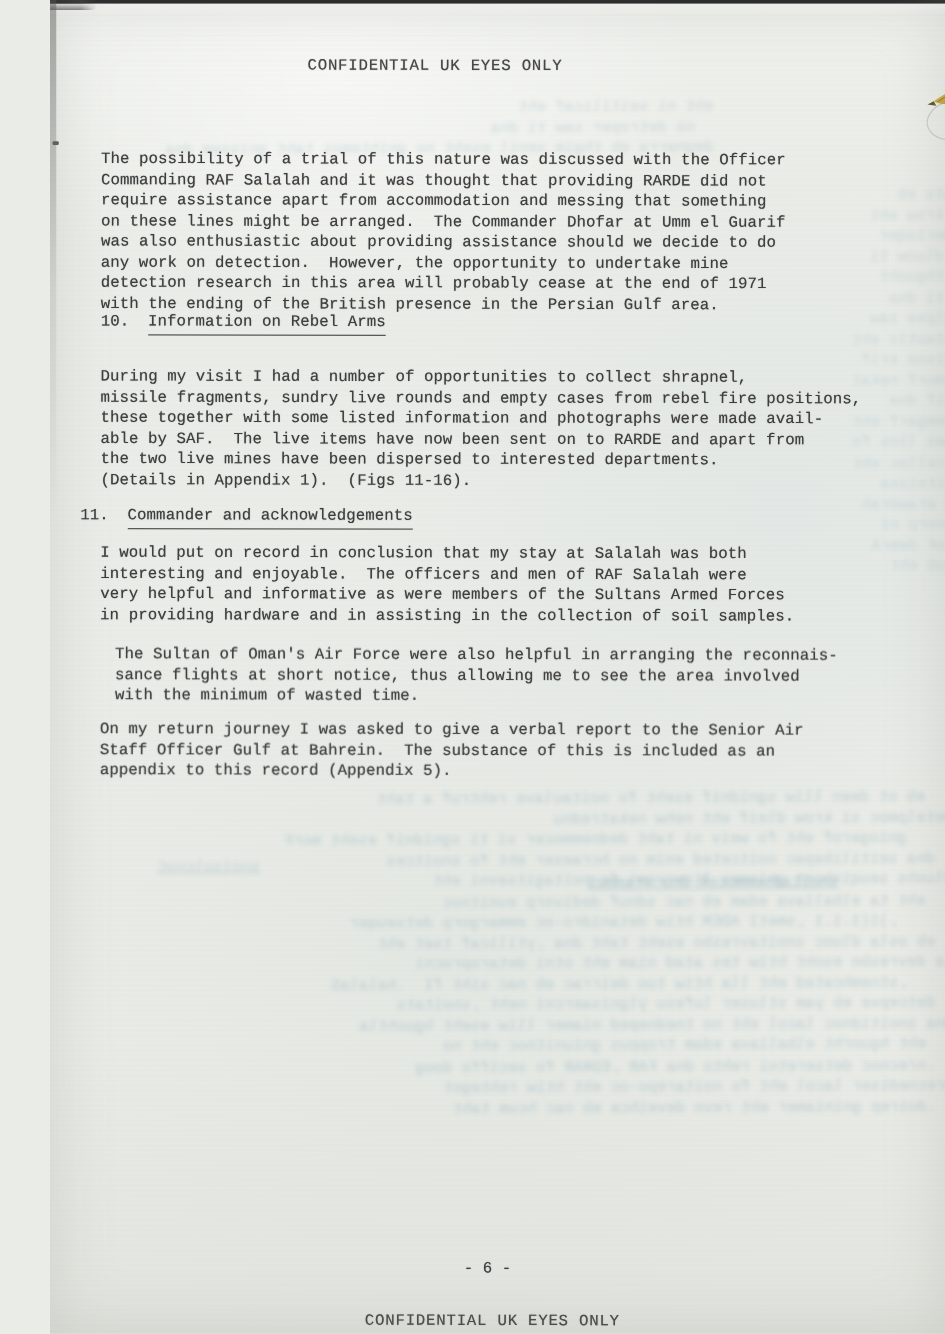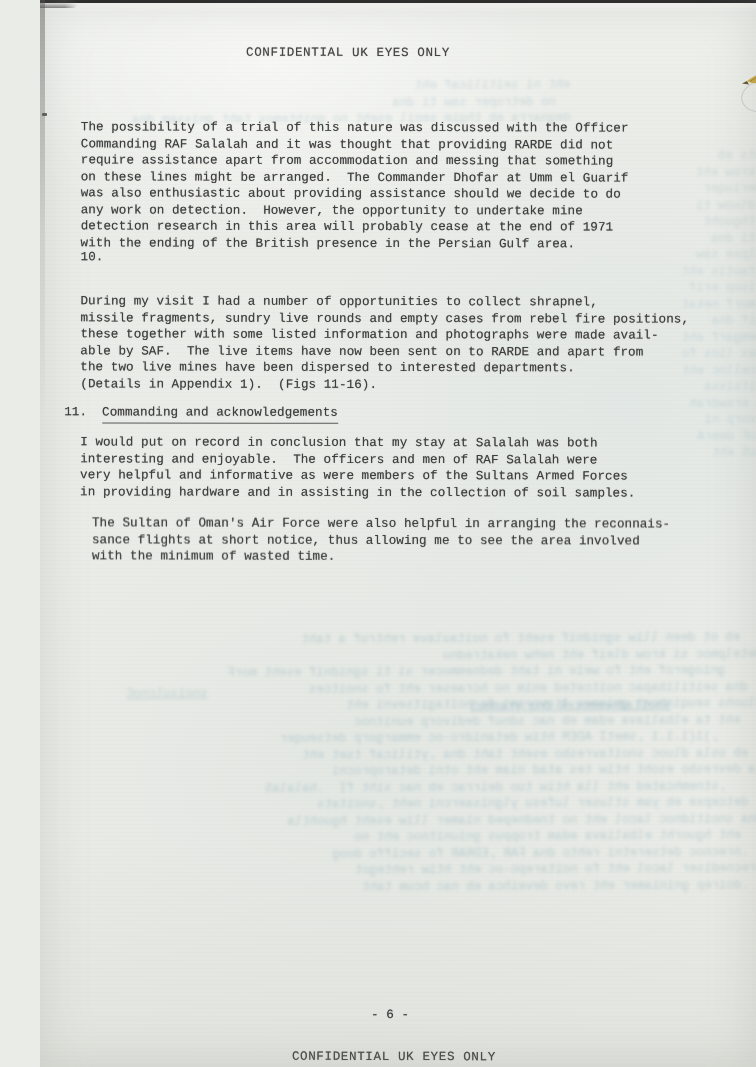--- a/index.html
+++ b/index.html
@@ -114,43 +114,47 @@
 Commanding RAF Salalah and it was thought that providing RARDE did not
 require assistance apart from accommodation and messing that something
 on these lines might be arranged.  The Commander Dhofar at Umm el Guarif
 was also enthusiastic about providing assistance should we decide to do
 any work on detection.  However, the opportunity to undertake mine
 detection research in this area will probably cease at the end of 1971
 with the ending of the British presence in the Persian Gulf area.</div>
 
     <div class="tw section-head" style="left:40px;top:250px;">
       <span>10.</span>
+      <span class="section-title">Information on Rebel Arms</span>
     </div>
 
     <div class="tw" style="left:40px;top:294px;">During my visit I had a number of opportunities to collect shrapnel,
 missile fragments, sundry live rounds and empty cases from rebel fire positions,
 these together with some listed information and photographs were made avail-
 able by SAF.  The live items have now been sent on to RARDE and apart from
 the two live mines have been dispersed to interested departments.
 (Details in Appendix 1).  (Figs 11-16).</div>
 
     <div class="tw section-head" style="left:24px;top:405px;">
       <span>11.</span>
-      <span class="section-title">Commanding and acknowledgements</span>
+      <span class="section-title">Commander and acknowledgements</span>
     </div>
 
     <div class="tw" style="left:40px;top:435px;">I would put on record in conclusion that my stay at Salalah was both
 interesting and enjoyable.  The officers and men of RAF Salalah were
 very helpful and informative as were members of the Sultans Armed Forces
 in providing hardware and in assisting in the collection of soil samples.</div>
 
     <div class="tw soft" style="left:52px;top:516px;">The Sultan of Oman's Air Force were also helpful in arranging the reconnais-
 sance flights at short notice, thus allowing me to see the area involved
 with the minimum of wasted time.</div>
 
+    <div class="tw soft" style="left:40px;top:576px;">On my return journey I was asked to give a verbal report to the Senior Air
+Staff Officer Gulf at Bahrein.  The substance of this is included as an
+appendix to this record (Appendix 5).</div>
 
     <div class="tw" style="left:332px;top:1007px;">- 6 -</div>
 
     <div class="tw classification" style="left:253px;top:1049px;">CONFIDENTIAL UK EYES ONLY</div>
   </div>
 
   <div class="top-edge"></div>
   <div class="top-edge-left"></div>
   <div class="top-highlight"></div>
   <div class="left-shadow"></div>

